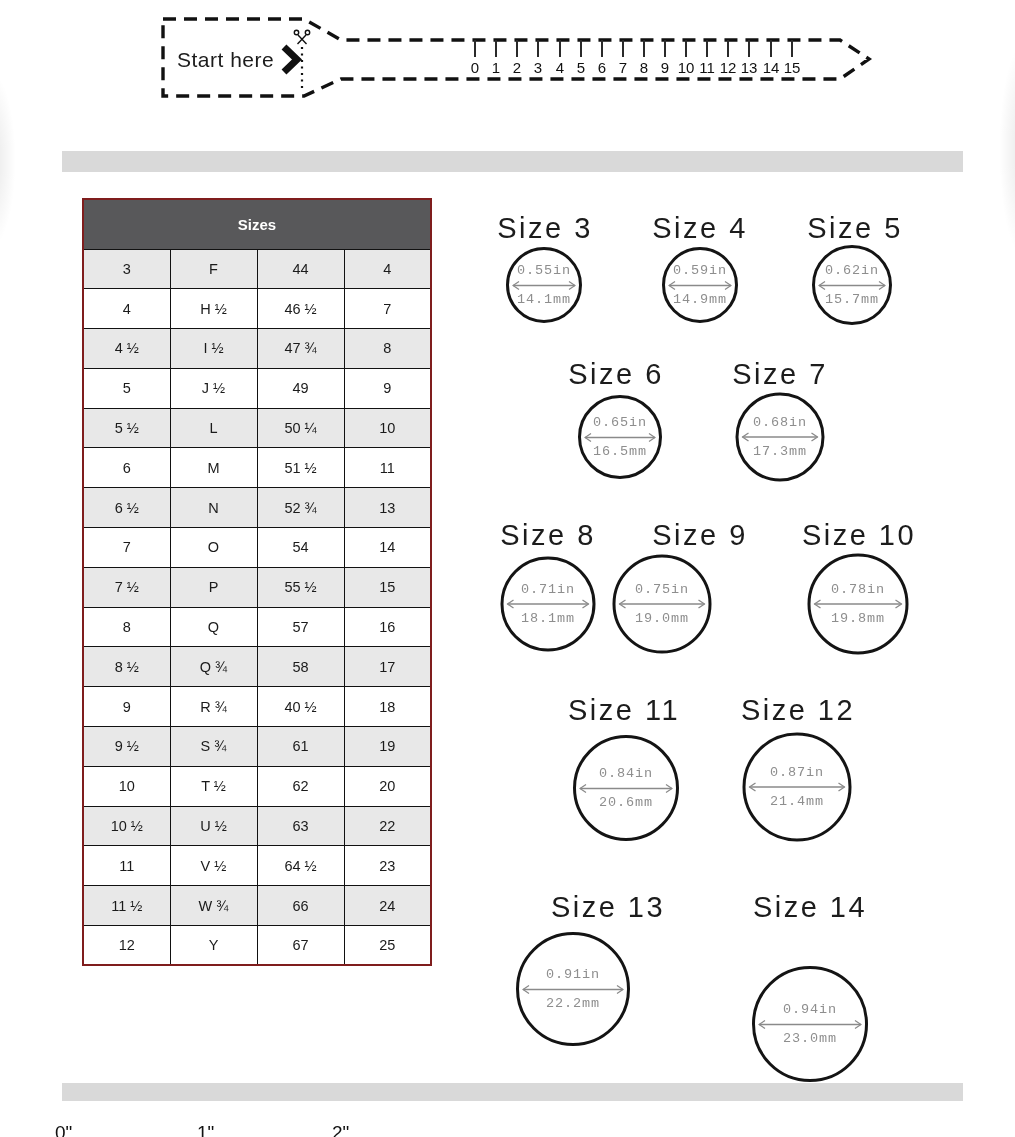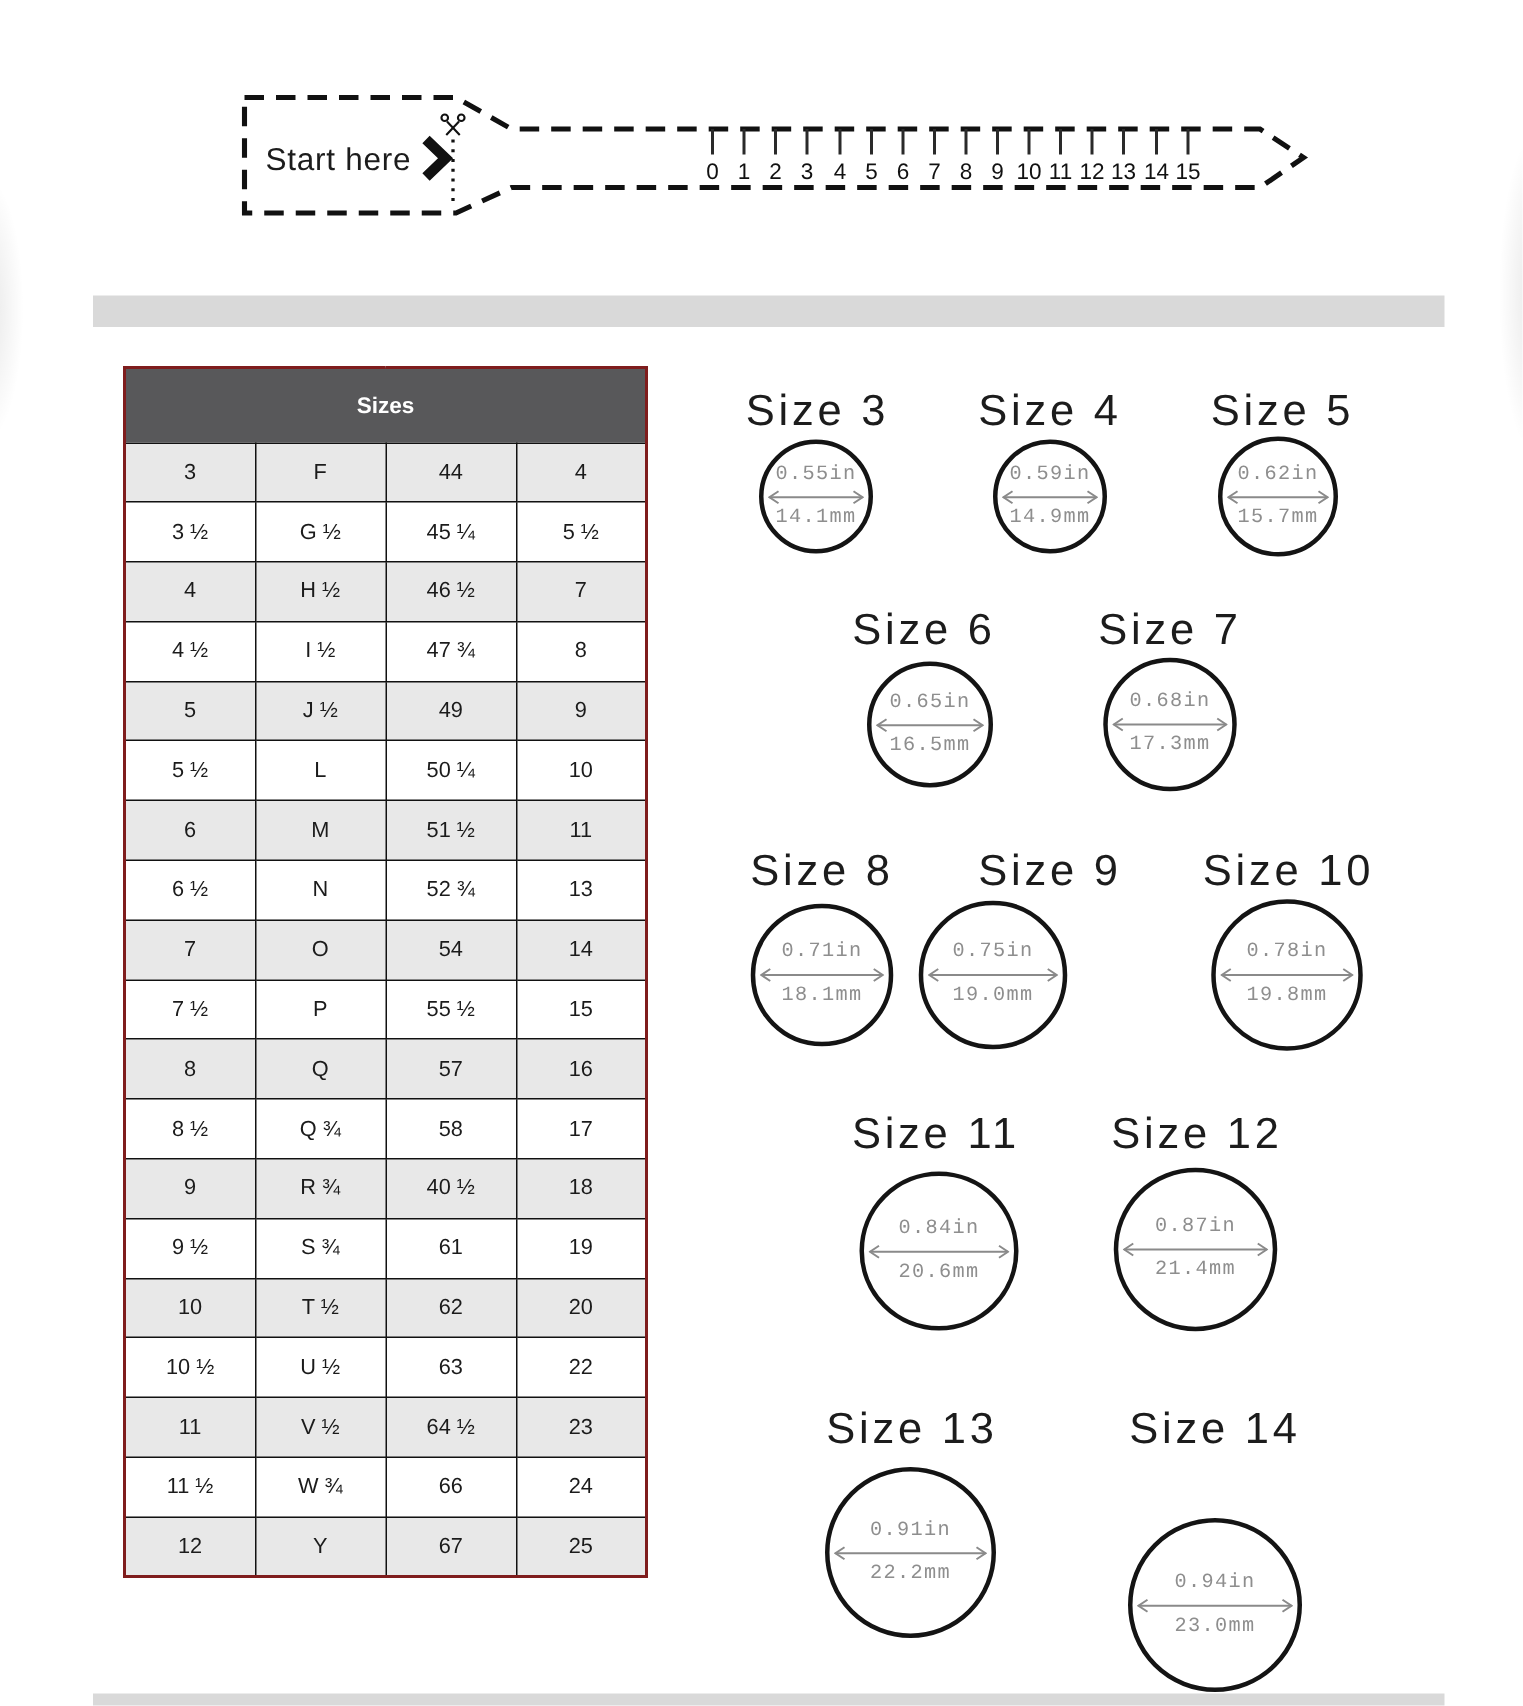--- a/index.html
+++ b/index.html
@@ -3,21 +3,21 @@
 <meta charset="utf-8">
 <style>
   * { margin: 0; padding: 0; box-sizing: border-box; }
   html, body { width: 1015px; height: 1137px; overflow: hidden; }
   body {
     background: #ffffff;
     font-family: "Liberation Sans", sans-serif;
     color: #111;
     position: relative;
   }
-  .page { position: absolute; inset: 0; margin-top: 46px; }
+  .page { position: absolute; inset: 0; }
 
   
   .edge-shade { position: absolute; pointer-events: none; }
   .edge-shade.left  { left: -10px; top: 70px;  width: 26px; height: 180px;
     background: radial-gradient(ellipse at left center, rgba(0,0,0,0.10), rgba(0,0,0,0) 70%); }
   .edge-shade.right { right: -10px; top: 40px; width: 26px; height: 220px;
     background: radial-gradient(ellipse at right center, rgba(0,0,0,0.10), rgba(0,0,0,0) 70%); }
 
   
   .ruler-svg { position: absolute; left: 0; top: 0; }
@@ -132,26 +132,20 @@
       </tr>
     </thead>
     <tbody>
       <tr>
           <td>3</td>
           <td>F</td>
           <td>44</td>
           <td>4</td>
         </tr>
       <tr>
-          <td>3 ½</td>
-          <td>G ½</td>
-          <td>45 ¼</td>
-          <td>5 ½</td>
-        </tr>
-      <tr>
           <td>4</td>
           <td>H ½</td>
           <td>46 ½</td>
           <td>7</td>
         </tr>
       <tr>
           <td>4 ½</td>
           <td>I ½</td>
           <td>47 ¾</td>
           <td>8</td>
@@ -355,21 +349,21 @@
       <div class="rc-in">0.87in</div>
       <svg class="rc-arrow" width="97" height="11" viewBox="0 0 97 11">
           <line x1="1" y1="5.5" x2="96" y2="5.5"></line>
           <polyline points="7,1.5 1,5.5 7,9.5"></polyline>
           <polyline points="90,1.5 96,5.5 90,9.5"></polyline>
         </svg>
       <div class="rc-mm">21.4mm</div>
     </div>
 
     <div class="ring-title" style="left:608px; top:891px">Size 13</div>
-    <div class="ring-circle" style="left:607px; top:989px; width:114px; height:114px">
+    <div class="ring-circle" style="left:573px; top:989px; width:114px; height:114px">
       <div class="rc-in">0.91in</div>
       <svg class="rc-arrow" width="102" height="11" viewBox="0 0 102 11">
           <line x1="1" y1="5.5" x2="101" y2="5.5"></line>
           <polyline points="7,1.5 1,5.5 7,9.5"></polyline>
           <polyline points="95,1.5 101,5.5 95,9.5"></polyline>
         </svg>
       <div class="rc-mm">22.2mm</div>
     </div>
 
     <div class="ring-title" style="left:810px; top:891px">Size 14</div>

